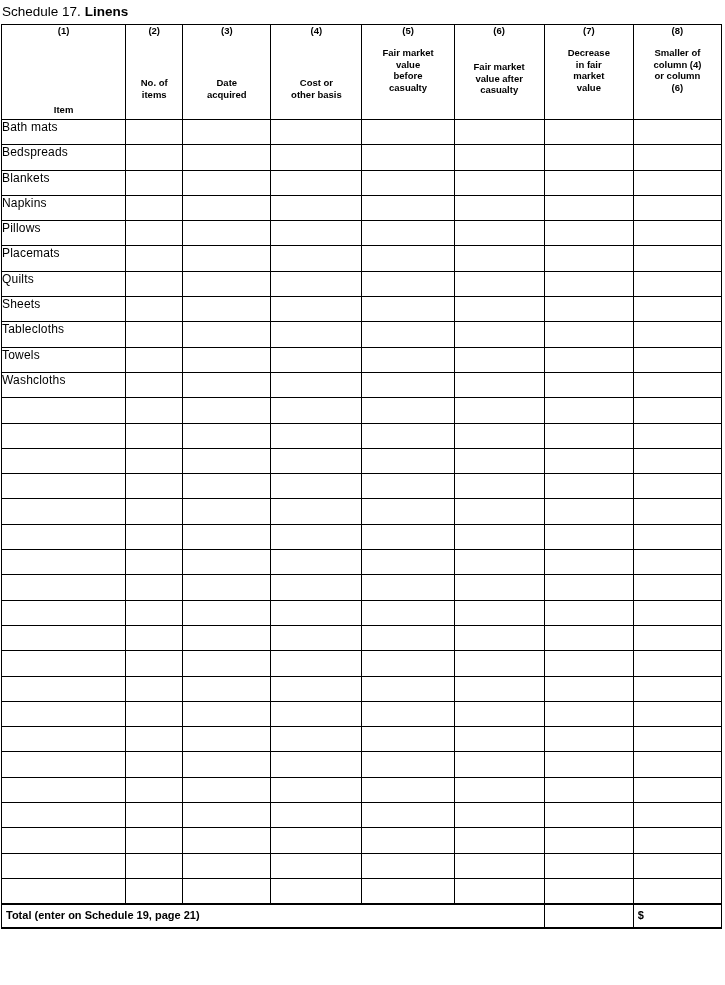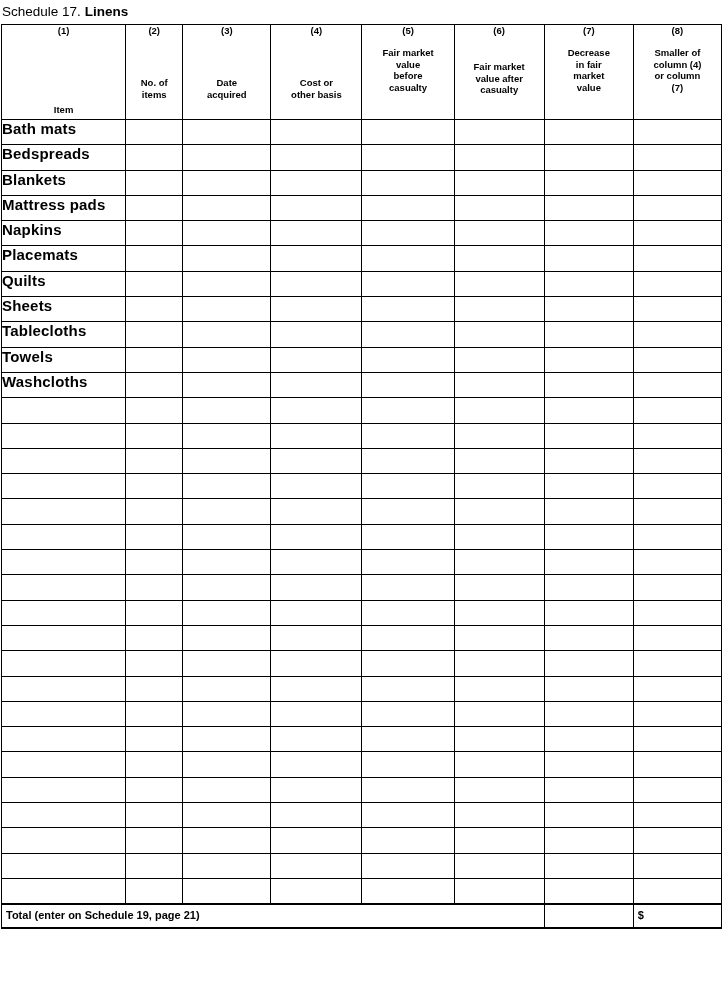--- a/index.html
+++ b/index.html
@@ -101,22 +101,22 @@
     left: 0;
     right: 0;
     top: 22px;
     text-align: center;
   }
   
   tbody td {
     height: 24.3px;
   }
   td.item-cell {
-    font-size: 15px;
-    font-weight: bold;
+    font-size: 12px;
+    font-weight: normal;
     padding: 6px 0 0 4px;
     letter-spacing: 0.2px;
     white-space: nowrap;
     overflow: hidden;
   }
   
   tr.total-row td {
     height: 22px;
     border-top: 2px solid #000;
     border-bottom: 2px solid #000;
@@ -211,21 +211,21 @@
 market
 value</span>
           </div>
         </td>
         <td>
           <div class="hdr-cell">
             <span class="colnum">(8)</span>
             <span class="hdr-top" style="white-space:pre-line">Smaller of
 column (4)
 or column
-(7)</span>
+(6)</span>
           </div>
         </td>
       </tr>
     </thead>
     <tbody id="table-body">
         <tr>
           <td class="item-cell">Bath mats</td>
           <td class="blank"></td>
           <td class="blank"></td>
           <td class="blank"></td>
@@ -248,31 +248,31 @@
           <td class="item-cell">Blankets</td>
           <td class="blank"></td>
           <td class="blank"></td>
           <td class="blank"></td>
           <td class="blank"></td>
           <td class="blank"></td>
           <td class="blank"></td>
           <td class="blank"></td>
         </tr>
         <tr>
-          <td class="item-cell">Mattress pads</td>
-          <td class="blank"></td>
-          <td class="blank"></td>
-          <td class="blank"></td>
-          <td class="blank"></td>
-          <td class="blank"></td>
-          <td class="blank"></td>
-          <td class="blank"></td>
-        </tr>
-        <tr>
           <td class="item-cell">Napkins</td>
+          <td class="blank"></td>
+          <td class="blank"></td>
+          <td class="blank"></td>
+          <td class="blank"></td>
+          <td class="blank"></td>
+          <td class="blank"></td>
+          <td class="blank"></td>
+        </tr>
+        <tr>
+          <td class="item-cell">Pillows</td>
           <td class="blank"></td>
           <td class="blank"></td>
           <td class="blank"></td>
           <td class="blank"></td>
           <td class="blank"></td>
           <td class="blank"></td>
           <td class="blank"></td>
         </tr>
         <tr>
           <td class="item-cell">Placemats</td>

